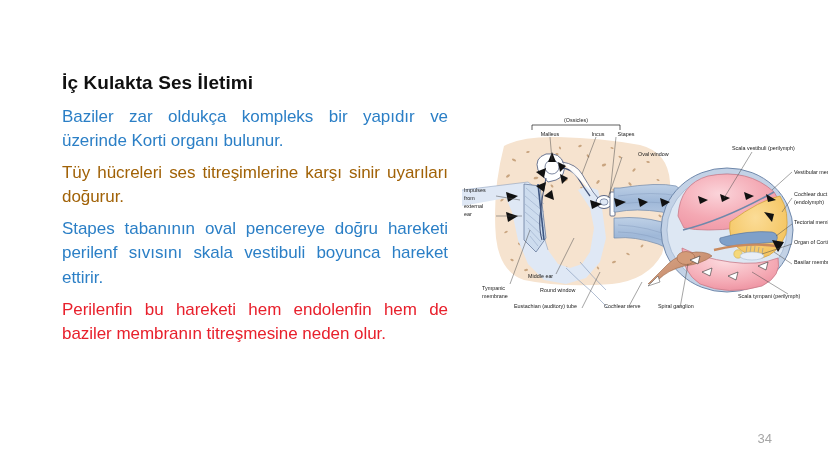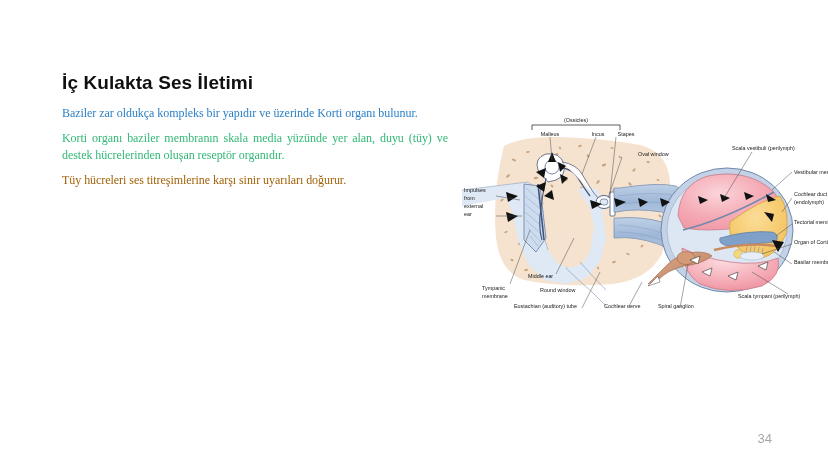--- a/index.html
+++ b/index.html
@@ -29,27 +29,26 @@
   }
   .slide-title {
     font-size: 19px;
     font-weight: bold;
     color: #101010;
     letter-spacing: 0.1px;
     margin: 0 0 10px 0;
     line-height: 1.2;
   }
   .para {
-    font-size: 12px;
+    font-size: 17px;
     line-height: 1.42;
     margin: 0 0 8px 0;
     text-align: justify;
     text-justify: inter-word;
     letter-spacing: -0.05px;
-    font-family: Liberation Serif, serif;
   }
   .para:last-child { margin-bottom: 0; }
   .c-blue  { color: #2b7fc6; }
   .c-green { color: #33b877; }
   .c-pink  { color: #a16207; }
   .c-red   { color: #e8202c; }
 
   
   .page-num {
     position: absolute;
@@ -77,22 +76,23 @@
 </style>
 </head>
 <body>
 
 <div class="slide">
 
   <div class="text-col">
     <h1 class="slide-title">İç Kulakta Ses İletimi</h1>
 
     <p class="para c-blue">Baziler zar oldukça kompleks bir yapıdır ve üzerinde Korti organı bulunur.</p>
-    <p class="para c-green">Korti organı baziler membranın skala media yüzünde yer alan, duyu (tüy) ve destek hücrelerinden oluşan reseptör organıdır.</p>
     <p class="para c-pink">Tüy hücreleri ses titreşimlerine karşı sinir uyarıları doğurur.</p>
+    <p class="para c-blue">Stapes tabanının oval pencereye doğru hareketi perilenf sıvısını skala vestibuli boyunca hareket ettirir.</p>
+    <p class="para c-red">Perilenfin bu hareketi hem endolenfin hem de baziler membranın titreşmesine neden olur.</p>
   </div>
 
   <div class="page-num">34</div>
 
   <div class="figure">
     <svg viewBox="0 0 366 218" xmlns="http://www.w3.org/2000/svg">
       <defs>
         <radialGradient id="pinkGrad" cx="40%" cy="35%" r="75%">
           <stop offset="0%" stop-color="#fbd4da"></stop>
           <stop offset="60%" stop-color="#f4a8b3"></stop>

